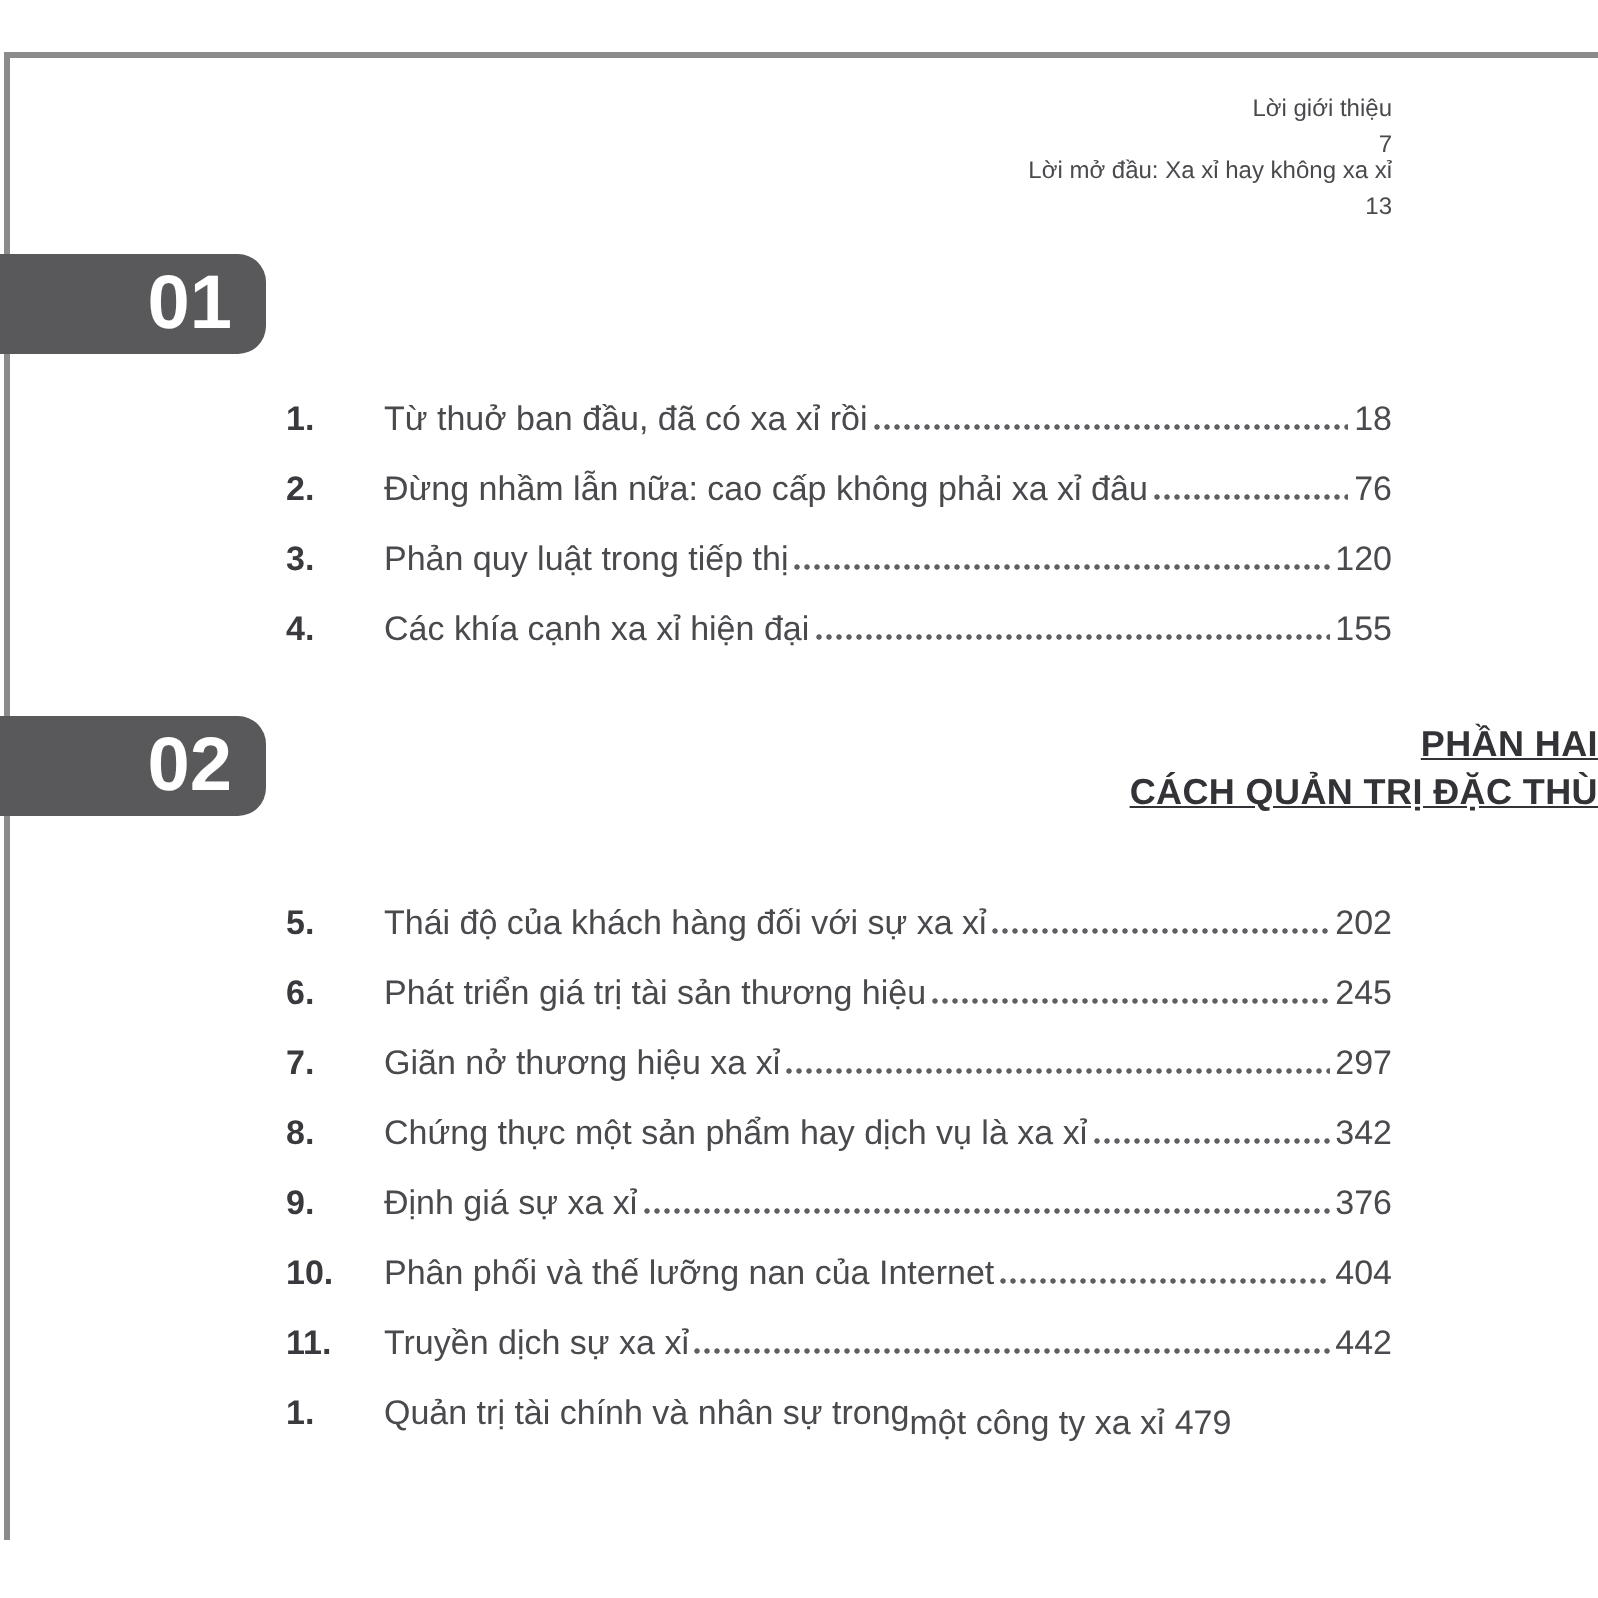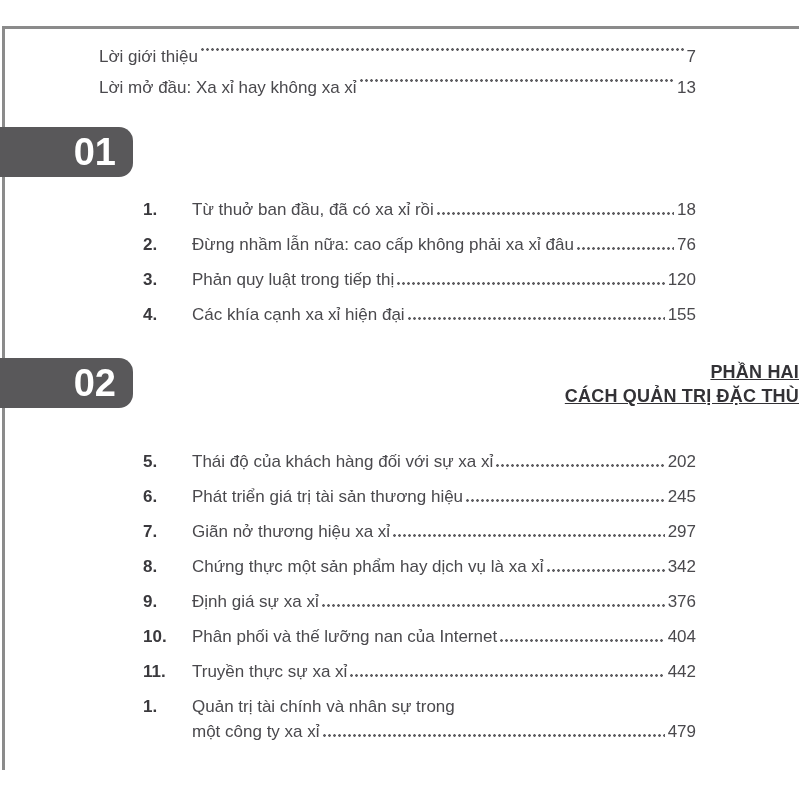--- a/index.html
+++ b/index.html
@@ -21,23 +21,23 @@
     overflow: hidden;
   }
   .frame {
     position:absolute; left:2px; top:26px; right:0; height:744px;
     border-top:3px solid var(--color-border);
     border-left:3px solid var(--color-border);
   }
   
   .frontmatter { position:absolute; left:99px; top:47px; width:597px; }
   .fm-row {
-    display:flex; 
-    font-size:17px; color:var(--color-text);
-    height:20px; margin-bottom:11px;
+    display:flex; align-items:flex-end;
+    font-size:12px; color:var(--color-text);
+    height:20px; margin-bottom:11px;flex-direction:column;
   }
   
   .dots {
     flex:1; height:5px; margin:0 3px 4px 2px;
     background-image: radial-gradient(circle, var(--color-dots) 1.15px, transparent 1.55px);
     background-size: 5px 5px;
     background-repeat: repeat-x;
     background-position: left center;
   }
   .pageno { color:var(--color-text); }
@@ -69,21 +69,21 @@
   .ch-row {
     display:flex; align-items:flex-end;
     font-size:17px; color:var(--color-text);
     height:20px; margin-bottom:15px;
   }
   .ch-row.two-line { height:45px; align-items:flex-start; }
   .ch-num {
     width:49px; flex-shrink:0;
     font-weight:700; color:var(--color-number);
   }
-  .ch-body { flex:1; display:flex; flex-direction:column; }
+  .ch-body { flex:1; display:flex; flex-direction:row; }
   .ch-line2 { display:flex; align-items:flex-end; height:20px; margin-top:5px; }
 </style>
 </head>
 <body>
 
 <div class="frame"></div>
 
 <div class="frontmatter">
   <div class="fm-row">
     <span>Lời giới thiệu</span>
@@ -172,21 +172,21 @@
     <span class="pageno">376</span>
   </div>
   <div class="ch-row">
     <span class="ch-num">10.</span>
     <span>Phân phối và thế lưỡng nan của Internet</span>
     <span class="dots"></span>
     <span class="pageno">404</span>
   </div>
   <div class="ch-row">
     <span class="ch-num">11.</span>
-    <span>Truyền thực sự xa xỉ</span>
+    <span>Truyền dịch sự xa xỉ</span>
     <span class="dots"></span>
     <span class="pageno">442</span>
   </div>
   <div class="ch-row two-line">
     <span class="ch-num">1.</span>
     <div class="ch-body">
       <div>Quản trị tài chính và nhân sự trong</div>
       <div class="ch-line2">
         <span>một công ty xa xỉ</span>
         <span class="dots"></span>

